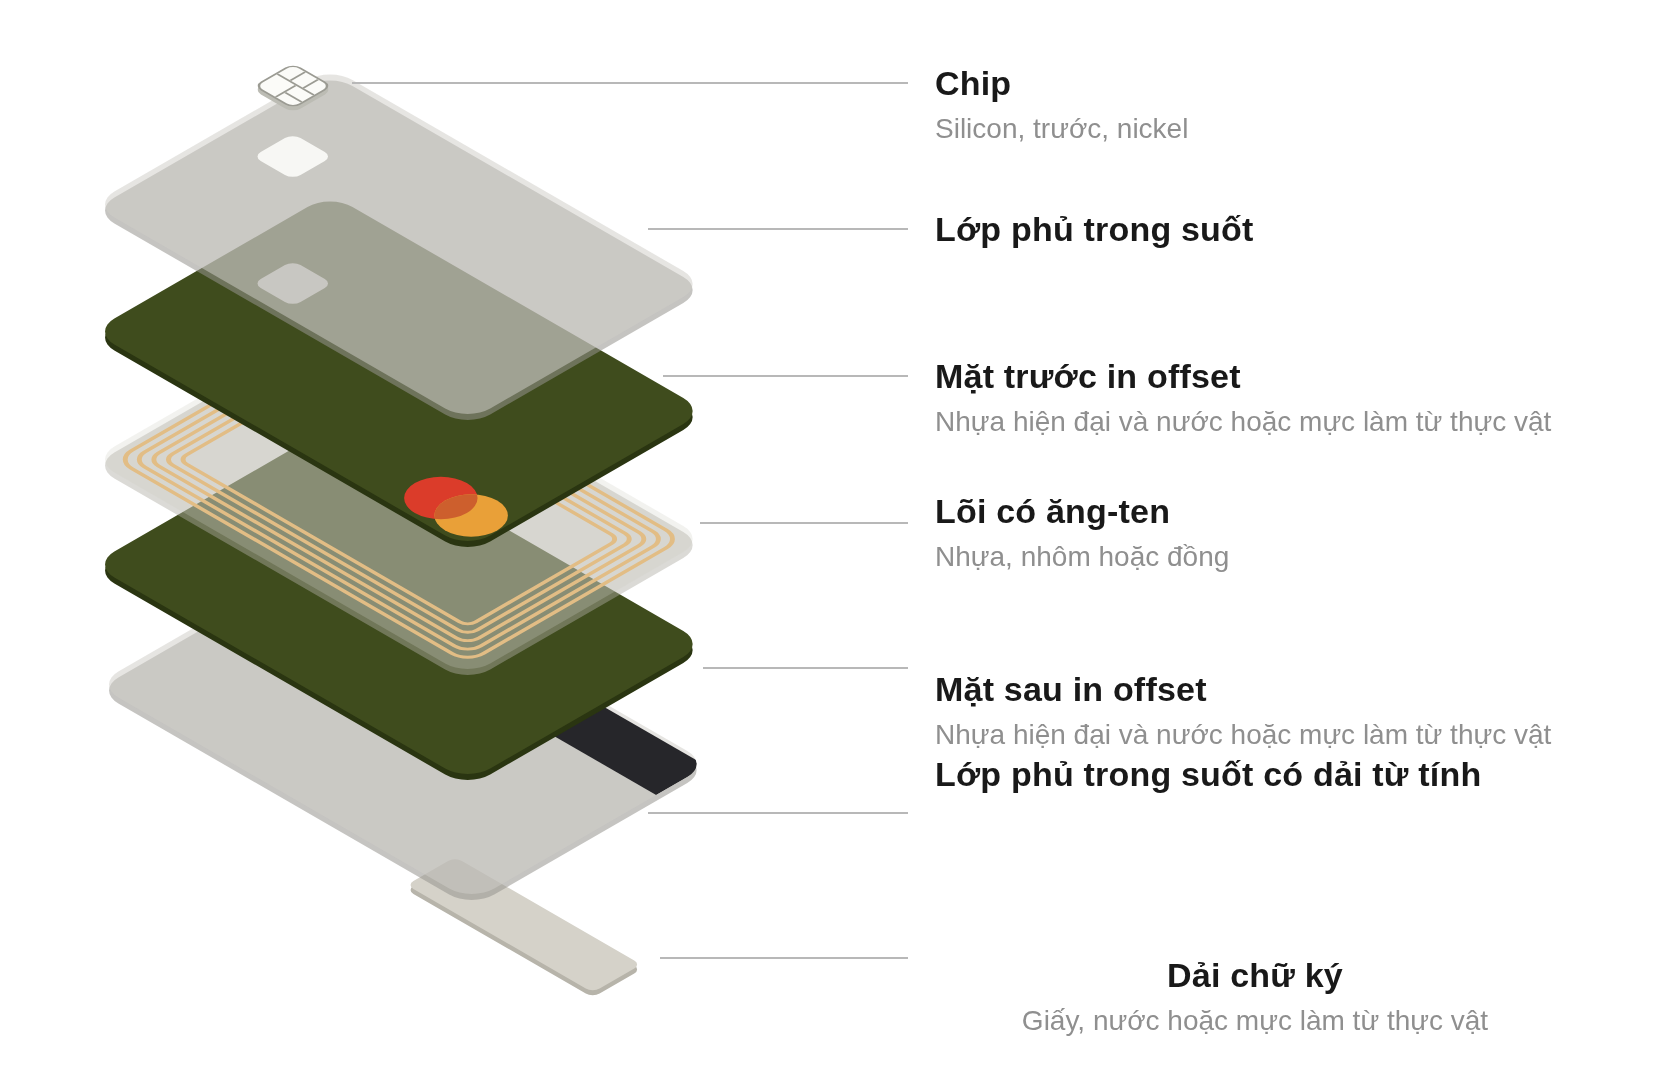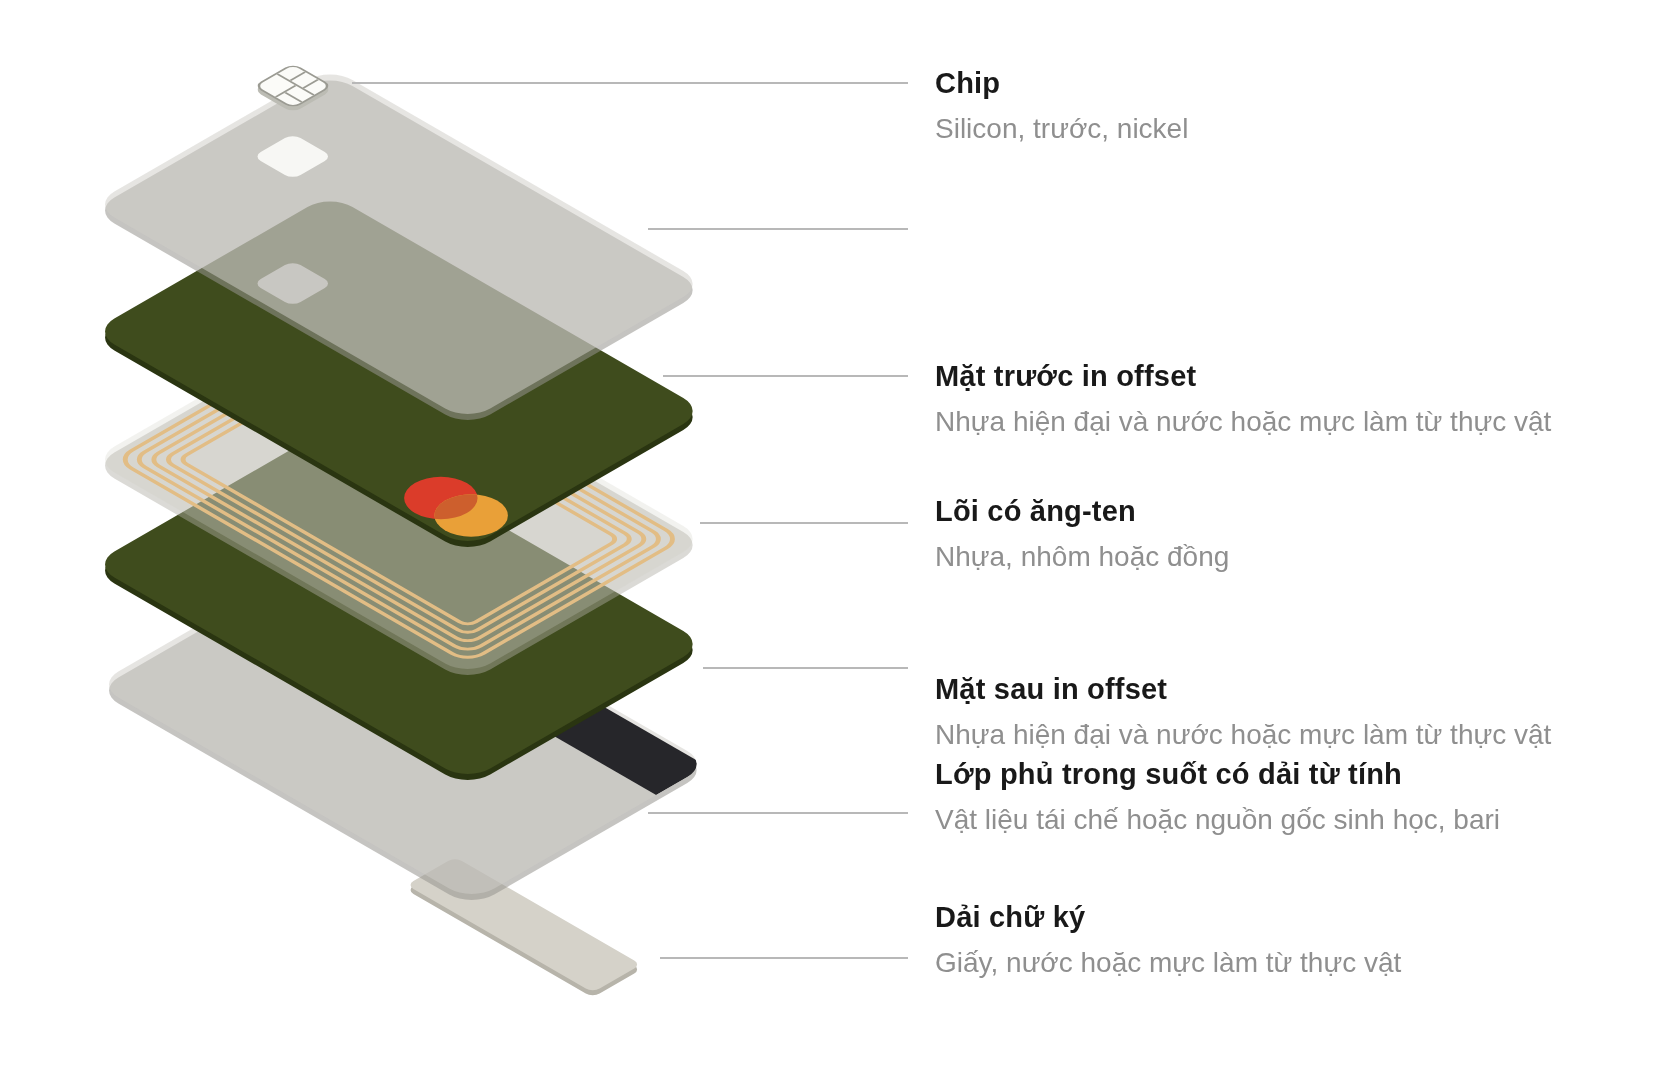--- a/index.html
+++ b/index.html
@@ -78,22 +78,22 @@
   #ld2{top:228px;left:648px;width:260px;}
   #ld3{top:375px;left:663px;width:245px;}
   #ld4{top:522px;left:700px;width:208px;}
   #ld5{top:667px;left:703px;width:205px;}
   #ld6{top:812px;left:648px;width:260px;}
   #ld7{top:957px;left:660px;width:248px;}
 
   
   .label{position:absolute;left:935px;width:640px;z-index:80;}
   #lb1{top:62px;}  #lb2{top:208px;} #lb3{top:355px;} #lb4{top:490px;}
-  #lb5{top:668px;} #lb6{top:753px;} #lb7{top:896px;}
-  .label .t{font-size:29px;font-weight:700;color:var(--title-text,#191919);
+  #lb5{top:668px;} #lb6{top:753px;} #lb7{top:954px;text-align:center;}
+  .label .t{font-size:34px;font-weight:700;color:var(--title-text,#191919);
             line-height:42px;letter-spacing:0.2px;}
   .label .d{font-size:28px;color:var(--desc-text,#8f8f8f);line-height:38px;margin-top:6px;}
 </style>
 </head>
 <body>
 
 <div class="scene">
 
   <div class="iso" id="layer-signature">
     <div class="side sig-card sig-side"></div>
@@ -164,35 +164,35 @@
   <div class="leader" id="ld4"></div>
   <div class="leader" id="ld5"></div>
   <div class="leader" id="ld6"></div>
   <div class="leader" id="ld7"></div>
 
   <div class="label" id="lb1">
     <div class="t">Chip</div>
     <div class="d">Silicon, trước, nickel</div>
   </div>
   <div class="label" id="lb2">
+    <div class="t">Lớp phủ trong suốt</div>
   </div>
   <div class="label" id="lb3">
     <div class="t">Mặt trước in offset</div>
     <div class="d">Nhựa hiện đại và nước hoặc mực làm từ thực vật</div>
   </div>
   <div class="label" id="lb4">
     <div class="t">Lõi có ăng-ten</div>
     <div class="d">Nhựa, nhôm hoặc đồng</div>
   </div>
   <div class="label" id="lb5">
     <div class="t">Mặt sau in offset</div>
     <div class="d">Nhựa hiện đại và nước hoặc mực làm từ thực vật</div>
   </div>
   <div class="label" id="lb6">
     <div class="t">Lớp phủ trong suốt có dải từ tính</div>
-    <div class="d">Vật liệu tái chế hoặc nguồn gốc sinh học, bari</div>
   </div>
   <div class="label" id="lb7">
     <div class="t">Dải chữ ký</div>
     <div class="d">Giấy, nước hoặc mực làm từ thực vật</div>
   </div>
 
 </div>
 
 </body></html>

